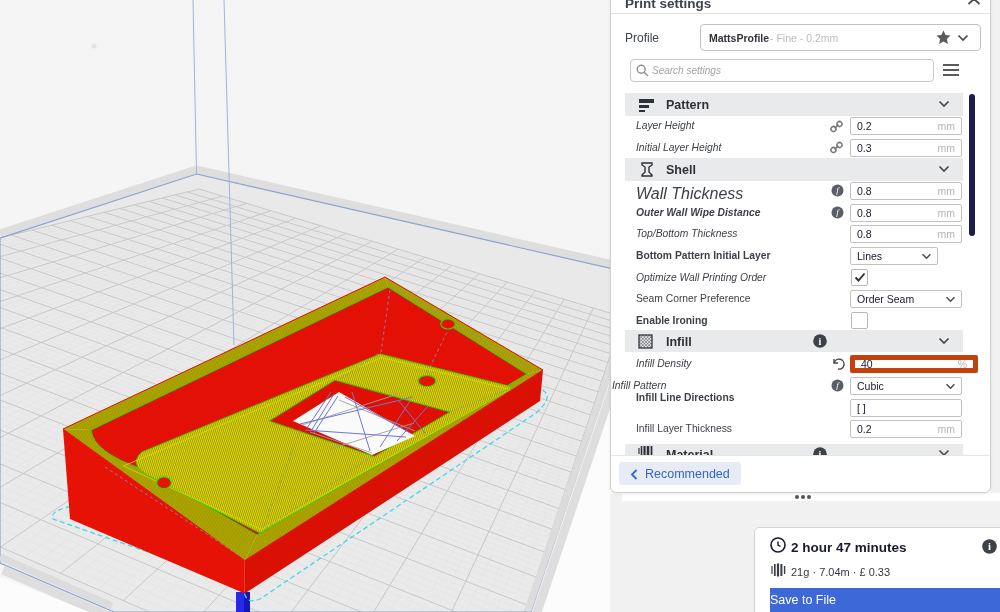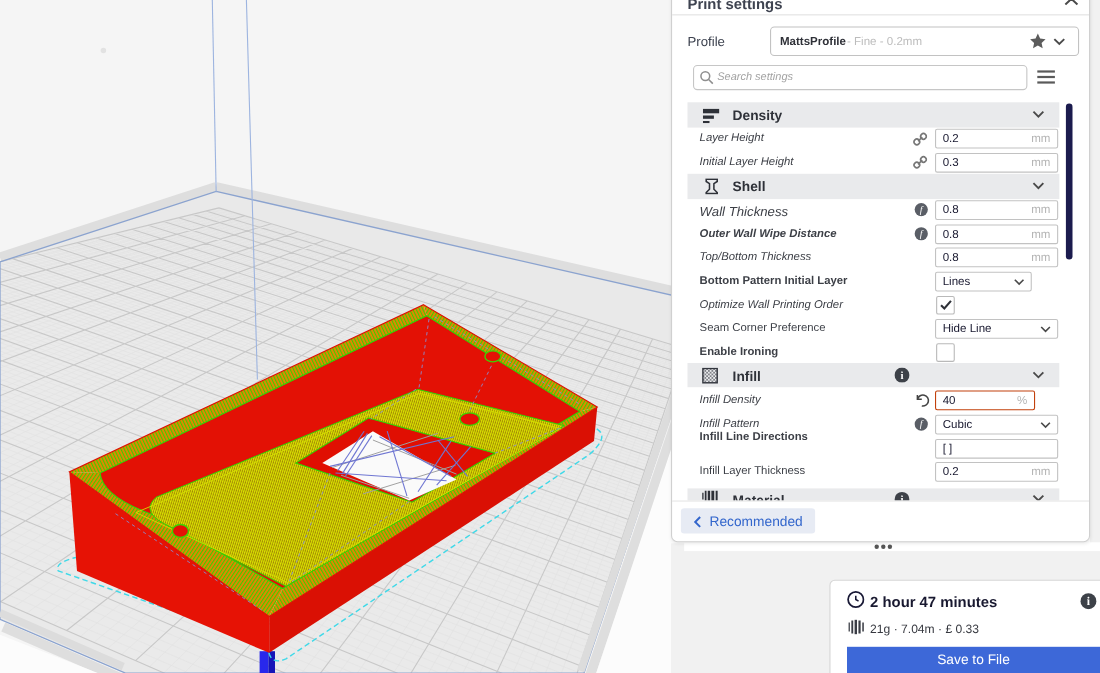--- a/index.html
+++ b/index.html
@@ -130,21 +130,21 @@
 <div class="abs" style="left:630px;top:59px;width:304px;height:23px;background:#fff;border:1px solid #c6c6c6;border-radius:4px;box-sizing:border-box"></div>
 <svg class="abs" style="left:636px;top:64px" width="13" height="13" viewBox="0 0 13 13">
     <circle cx="5.2" cy="5.2" r="4" fill="none" stroke="#8f8f8f" stroke-width="1.4"></circle>
     <line x1="8.2" y1="8.2" x2="12" y2="12" stroke="#8f8f8f" stroke-width="1.4"></line>
   </svg>
 <div class="abs" style="left:652px;top:65px;font-size:10px;font-style:italic;color:#a2a2a2;font-weight:normal;white-space:nowrap">Search settings</div>
 <div class="abs" style="left:943px;top:64px;width:16px;height:2.2px;background:#5a5a5a"></div>
 <div class="abs" style="left:943px;top:69px;width:16px;height:2.2px;background:#5a5a5a"></div>
 <div class="abs" style="left:943px;top:74px;width:16px;height:2.2px;background:#5a5a5a"></div>
 <div class="abs" style="left:625px;top:93px;width:338px;height:23px;background:#e9eaec"></div>
-<div class="abs" style="left:666px;top:98px;font-size:12.5px;color:#2e3138;font-weight:bold;white-space:nowrap">Density</div>
+<div class="abs" style="left:666px;top:98px;font-size:12.5px;color:#2e3138;font-weight:bold;white-space:nowrap">Pattern</div>
 <svg class="abs" style="left:639px;top:98px" width="15" height="14" viewBox="0 0 15 14">
     <g fill="#2e3138">
       <rect x="0" y="1" width="15" height="4"></rect>
       <rect x="0" y="7" width="10" height="3"></rect>
       <rect x="0" y="12" width="6" height="2"></rect>
     </g>
   </svg>
 <svg class="abs" style="left:938px;top:100px" width="12" height="8" viewBox="0 0 12 8">
     <path d="M1.5,1.5 L6,6 L10.5,1.5" fill="none" stroke="#4a4a4a" stroke-width="1.7"></path>
   </svg>
@@ -173,21 +173,21 @@
     <span style="position:absolute;right:6px;top:50%;transform:translateY(-50%);color:#b4b4b4;font-size:10.5px">mm</span>
   </div>
 <div class="abs" style="left:625px;top:158px;width:338px;height:23px;background:#e9eaec"></div>
 <div class="abs" style="left:666px;top:163px;font-size:12.5px;color:#2e3138;font-weight:bold;white-space:nowrap">Shell</div>
 <svg class="abs" style="left:640px;top:162px" width="14" height="15" viewBox="0 0 14 15">
     <path d="M2,1 L12,1 L12,3 L9,5 L9,10 L12,13 L12,14 L2,14 L2,13 L5,10 L5,5 L2,3 Z" fill="none" stroke="#2e3138" stroke-width="1.4"></path>
   </svg>
 <svg class="abs" style="left:938px;top:165px" width="12" height="8" viewBox="0 0 12 8">
     <path d="M1.5,1.5 L6,6 L10.5,1.5" fill="none" stroke="#4a4a4a" stroke-width="1.7"></path>
   </svg>
-<div class="abs" style="left:636px;top:185px;font-size:12px;font-style:italic;color:#3c3f46;font-weight:normal;white-space:nowrap">Wall Thickness</div>
+<div class="abs" style="left:636px;top:185px;font-size:16px;font-style:italic;color:#3c3f46;font-weight:normal;white-space:nowrap">Wall Thickness</div>
 <svg class="abs" style="left:831px;top:184px" width="13" height="13" viewBox="0 0 13 13">
     <circle cx="6.5" cy="6.5" r="6" fill="#5a5e66"></circle>
     <text x="6.5" y="9.4" font-size="9" font-style="italic" font-family="Liberation Serif" fill="#fff" text-anchor="middle">f</text>
   </svg>
 <div class="abs" style="left:850px;top:182px;width:112px;height:18px;background:#fff;border:1px solid #c2c2c2;border-radius:2px;box-sizing:border-box">
     <span style="position:absolute;left:6px;top:50%;transform:translateY(-50%);color:#17172e;font-size:10.5px">0.8</span>
     <span style="position:absolute;right:6px;top:50%;transform:translateY(-50%);color:#b4b4b4;font-size:10.5px">mm</span>
   </div>
 <div class="abs" style="left:636px;top:207px;font-size:10.3px;font-style:italic;color:#3c3f46;font-weight:bold;white-space:nowrap">Outer Wall Wipe Distance</div>
 <svg class="abs" style="left:831px;top:206px" width="13" height="13" viewBox="0 0 13 13">
@@ -211,21 +211,21 @@
     </svg>
   </div>
 <div class="abs" style="left:636px;top:272px;font-size:10.3px;font-style:italic;color:#3c3f46;font-weight:normal;white-space:nowrap">Optimize Wall Printing Order</div>
 <div class="abs" style="left:851px;top:269px;width:17px;height:17px;background:#fff;border:1px solid #b9b9b9;border-radius:2px;box-sizing:border-box">
     <svg width="12" height="11" viewBox="0 0 12 11" style="position:absolute;left:2px;top:2px">
       <path d="M1.5,5.5 L4.5,8.5 L10.5,1.5" fill="none" stroke="#2e3138" stroke-width="1.9"></path>
     </svg>
   </div>
 <div class="abs" style="left:636px;top:293px;font-size:10.3px;color:#3c3f46;font-weight:normal;white-space:nowrap">Seam Corner Preference</div>
 <div class="abs" style="left:850px;top:290px;width:112px;height:18px;background:#fff;border:1px solid #c2c2c2;border-radius:2px;box-sizing:border-box">
-    <span style="position:absolute;left:6px;top:50%;transform:translateY(-50%);color:#17172e;font-size:10.5px">Hide Line</span>
+    <span style="position:absolute;left:6px;top:50%;transform:translateY(-50%);color:#17172e;font-size:10.5px">Order Seam</span>
     <svg style="position:absolute;right:5px;top:5px" width="11" height="7" viewBox="0 0 12 8">
       <path d="M1.5,1.5 L6,6 L10.5,1.5" fill="none" stroke="#4a4a4a" stroke-width="1.7"></path>
     </svg>
   </div>
 <div class="abs" style="left:636px;top:315px;font-size:10.3px;color:#3c3f46;font-weight:bold;white-space:nowrap">Enable Ironing</div>
 <div class="abs" style="left:851px;top:312px;width:17px;height:17px;background:#fff;border:1px solid #b9b9b9;border-radius:2px;box-sizing:border-box"></div>
 <div class="abs" style="left:625px;top:330px;width:338px;height:22px;background:#e9eaec"></div>
 <div class="abs" style="left:666px;top:335px;font-size:12.5px;color:#2e3138;font-weight:bold;white-space:nowrap">Infill</div>
 <svg class="abs" style="left:638px;top:334px" width="15" height="15" viewBox="0 0 15 15">
     <defs>
@@ -240,25 +240,25 @@
     <text x="7" y="10.6" font-size="10" font-weight="bold" font-family="Liberation Serif" fill="#fff" text-anchor="middle">i</text>
   </svg>
 <svg class="abs" style="left:938px;top:337px" width="12" height="8" viewBox="0 0 12 8">
     <path d="M1.5,1.5 L6,6 L10.5,1.5" fill="none" stroke="#4a4a4a" stroke-width="1.7"></path>
   </svg>
 <div class="abs" style="left:636px;top:358px;font-size:10.3px;font-style:italic;color:#3c3f46;font-weight:normal;white-space:nowrap">Infill Density</div>
 <svg class="abs" style="left:831px;top:357px" width="14" height="14" viewBox="0 0 14 14">
     <path d="M3,2 L3,6 L7,6" fill="none" stroke="#444" stroke-width="1.4"></path>
     <path d="M3.2,5.8 A5,5 0 1 1 7,12" fill="none" stroke="#444" stroke-width="1.4"></path>
   </svg>
-<div class="abs" style="left:850px;top:355px;width:91px;height:18px;background:#fff;border:1px solid #c2410c;border-radius:2px;box-sizing:border-box">
+<div class="abs" style="left:850px;top:355px;width:128px;height:18px;background:#fff;border:5px solid #c2410c;border-radius:2px;box-sizing:border-box">
     <span style="position:absolute;left:6px;top:50%;transform:translateY(-50%);color:#17172e;font-size:10.5px">40</span>
     <span style="position:absolute;right:6px;top:50%;transform:translateY(-50%);color:#b4b4b4;font-size:10.5px">%</span>
   </div>
-<div class="abs" style="left:636px;top:380px;font-size:10.3px;font-style:italic;color:#3c3f46;font-weight:normal;white-space:nowrap">Infill Pattern</div>
+<div class="abs" style="left:612px;top:380px;font-size:10.3px;font-style:italic;color:#3c3f46;font-weight:normal;white-space:nowrap">Infill Pattern</div>
 <svg class="abs" style="left:831px;top:379px" width="13" height="13" viewBox="0 0 13 13">
     <circle cx="6.5" cy="6.5" r="6" fill="#5a5e66"></circle>
     <text x="6.5" y="9.4" font-size="9" font-style="italic" font-family="Liberation Serif" fill="#fff" text-anchor="middle">f</text>
   </svg>
 <div class="abs" style="left:850px;top:377px;width:112px;height:18px;background:#fff;border:1px solid #c2c2c2;border-radius:2px;box-sizing:border-box">
     <span style="position:absolute;left:6px;top:50%;transform:translateY(-50%);color:#17172e;font-size:10.5px">Cubic</span>
     <svg style="position:absolute;right:5px;top:5px" width="11" height="7" viewBox="0 0 12 8">
       <path d="M1.5,1.5 L6,6 L10.5,1.5" fill="none" stroke="#4a4a4a" stroke-width="1.7"></path>
     </svg>
   </div>
@@ -314,13 +314,13 @@
 <svg class="abs" style="left:771px;top:563px" width="15" height="14" viewBox="0 0 15 14">
     <g stroke="#3a3d45">
       <line x1="1" y1="3" x2="1" y2="11" stroke-width="1.2"></line>
       <line x1="3.8" y1="1" x2="3.8" y2="13" stroke-width="1.7"></line>
       <line x1="7" y1="0.5" x2="7" y2="13.5" stroke-width="2.2"></line>
       <line x1="10.4" y1="1" x2="10.4" y2="13" stroke-width="2.0"></line>
       <line x1="13.6" y1="3" x2="13.6" y2="11" stroke-width="1.4"></line>
     </g>
   </svg>
 <div class="abs" style="left:791px;top:566px;font-size:11px;color:#36383f;font-weight:normal;white-space:nowrap">21g · 7.04m · £ 0.33</div>
-<div class="abs" style="left:770px;top:588px;width:230px;height:24px;background:#3d68d8;color:#fff;font-size:12.5px;text-align:center;line-height:24px">Save to File</div>
+<div class="abs" style="left:770px;top:588px;width:230px;height:24px;background:#3d68d8;color:#fff;font-size:12.5px;text-align:left;line-height:24px">Save to File</div>
 
 </body></html>

